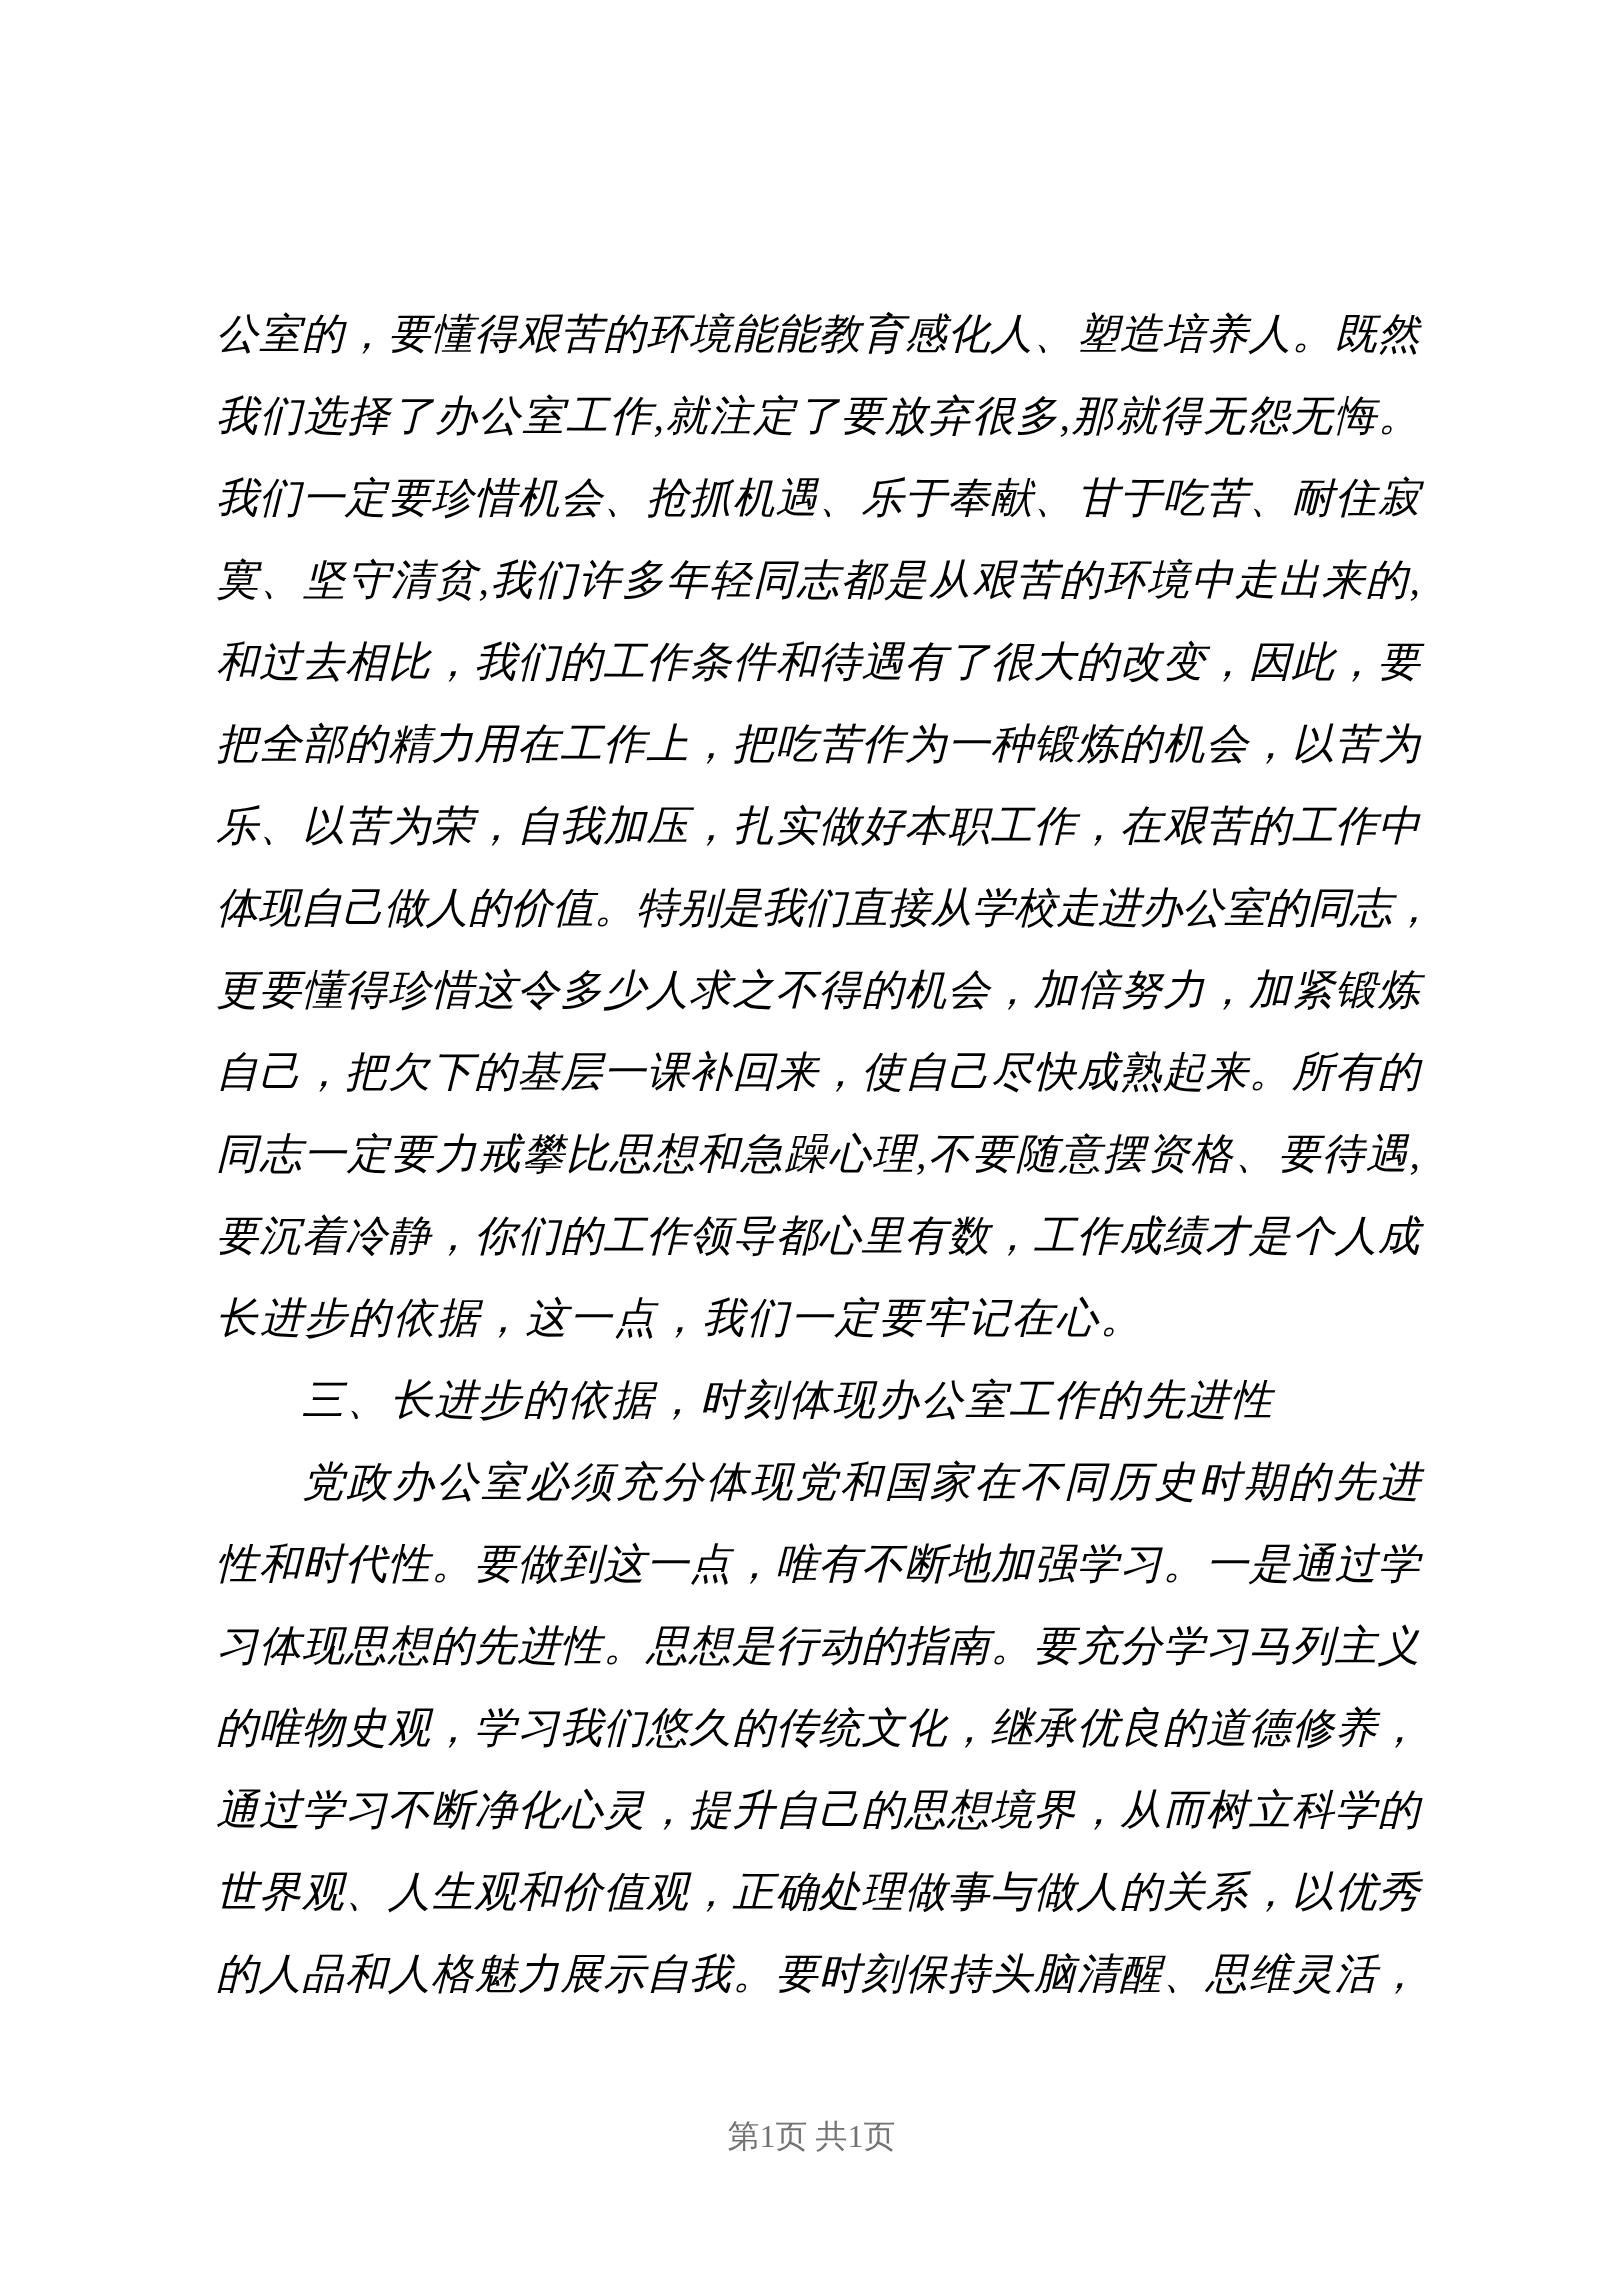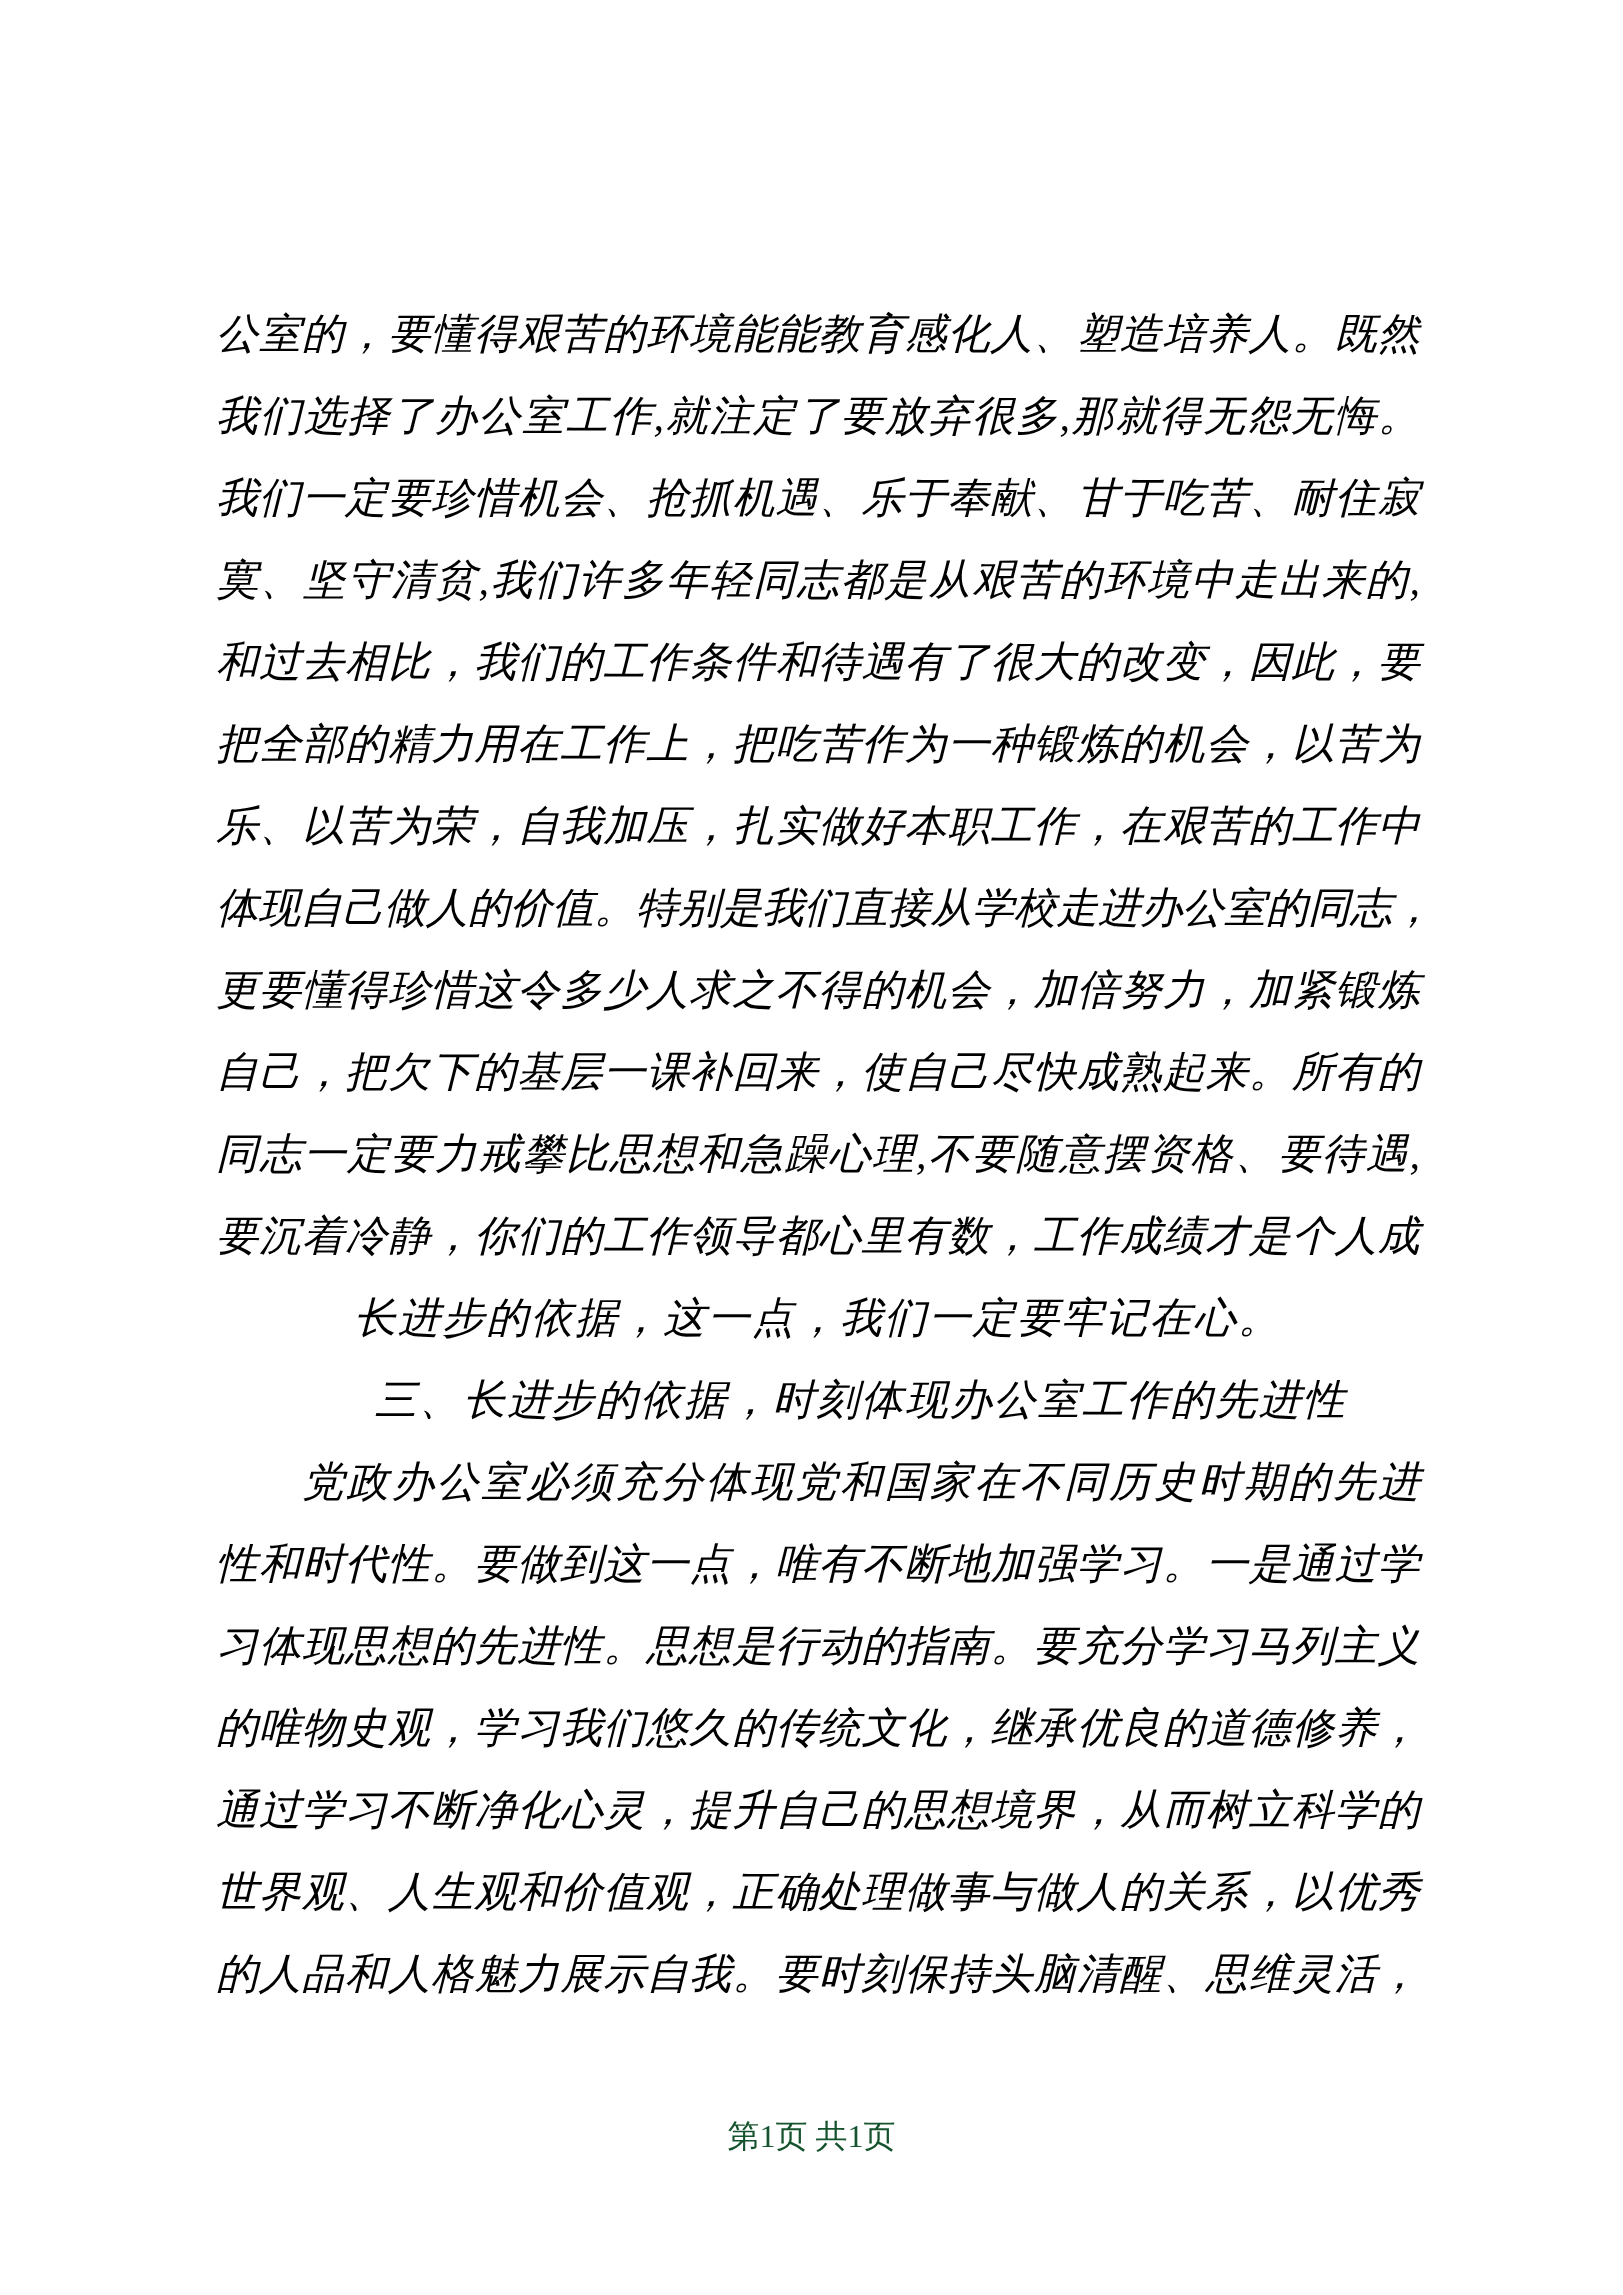--- a/index.html
+++ b/index.html
@@ -40,36 +40,35 @@
     align-items: center;
   }
   .line.fill span {
     display: inline-block;
   }
   
   .line.nofill {
     line-height: 82px;
     letter-spacing: 2.2px;
     white-space: pre;
-    text-align: center;
   }
   
   .line.indent {
     padding-left: 86px;
   }
   .footer {
     position: absolute;
     left: 0;
     top: 2119px;
     width: 1623px;
     text-align: center;
     font-size: 32px;
     line-height: 35px;
     font-style: normal;
-    color: #14532d;
+    color: #737373;
   }
 </style>
 </head>
 <body>
 
 <div class="page">
   <div class="doc-body" id="doc-body">
       <div class="line fill">
         <span>公</span>
         <span>室</span>

